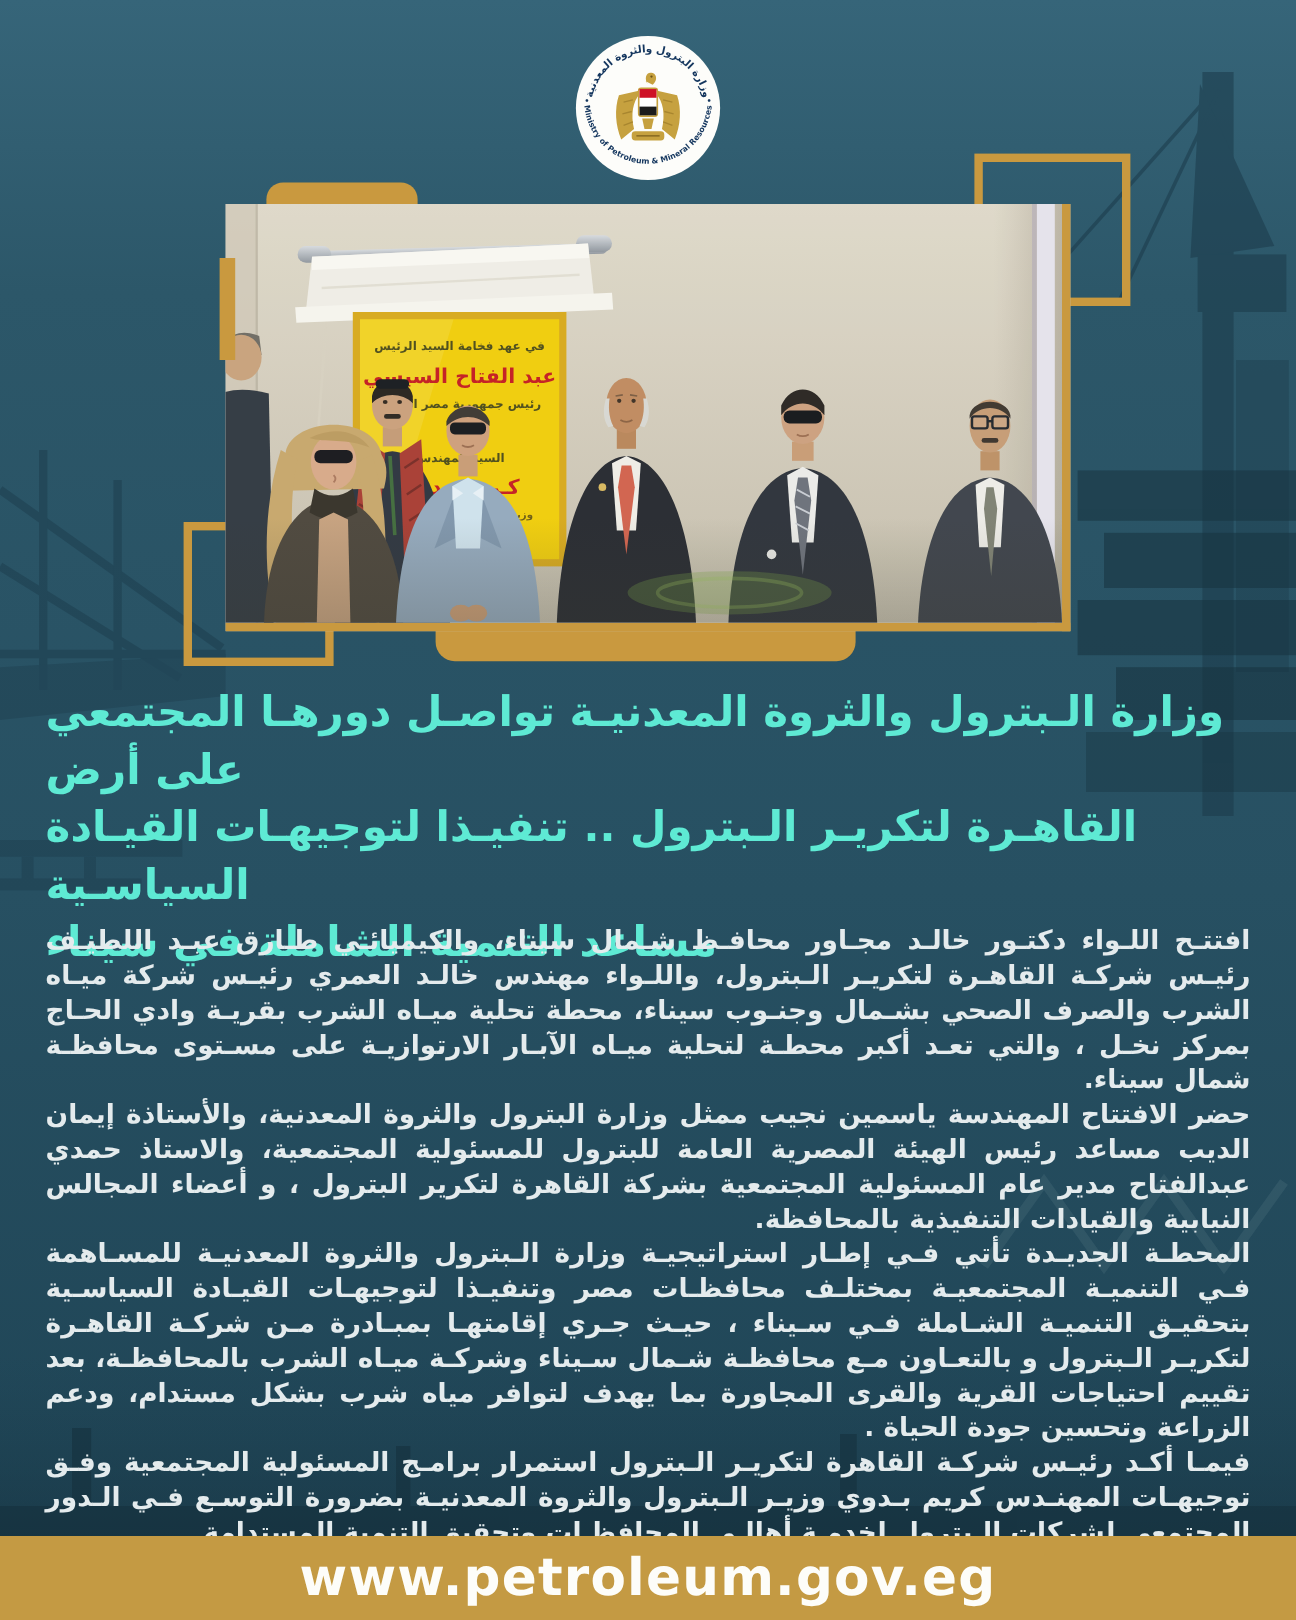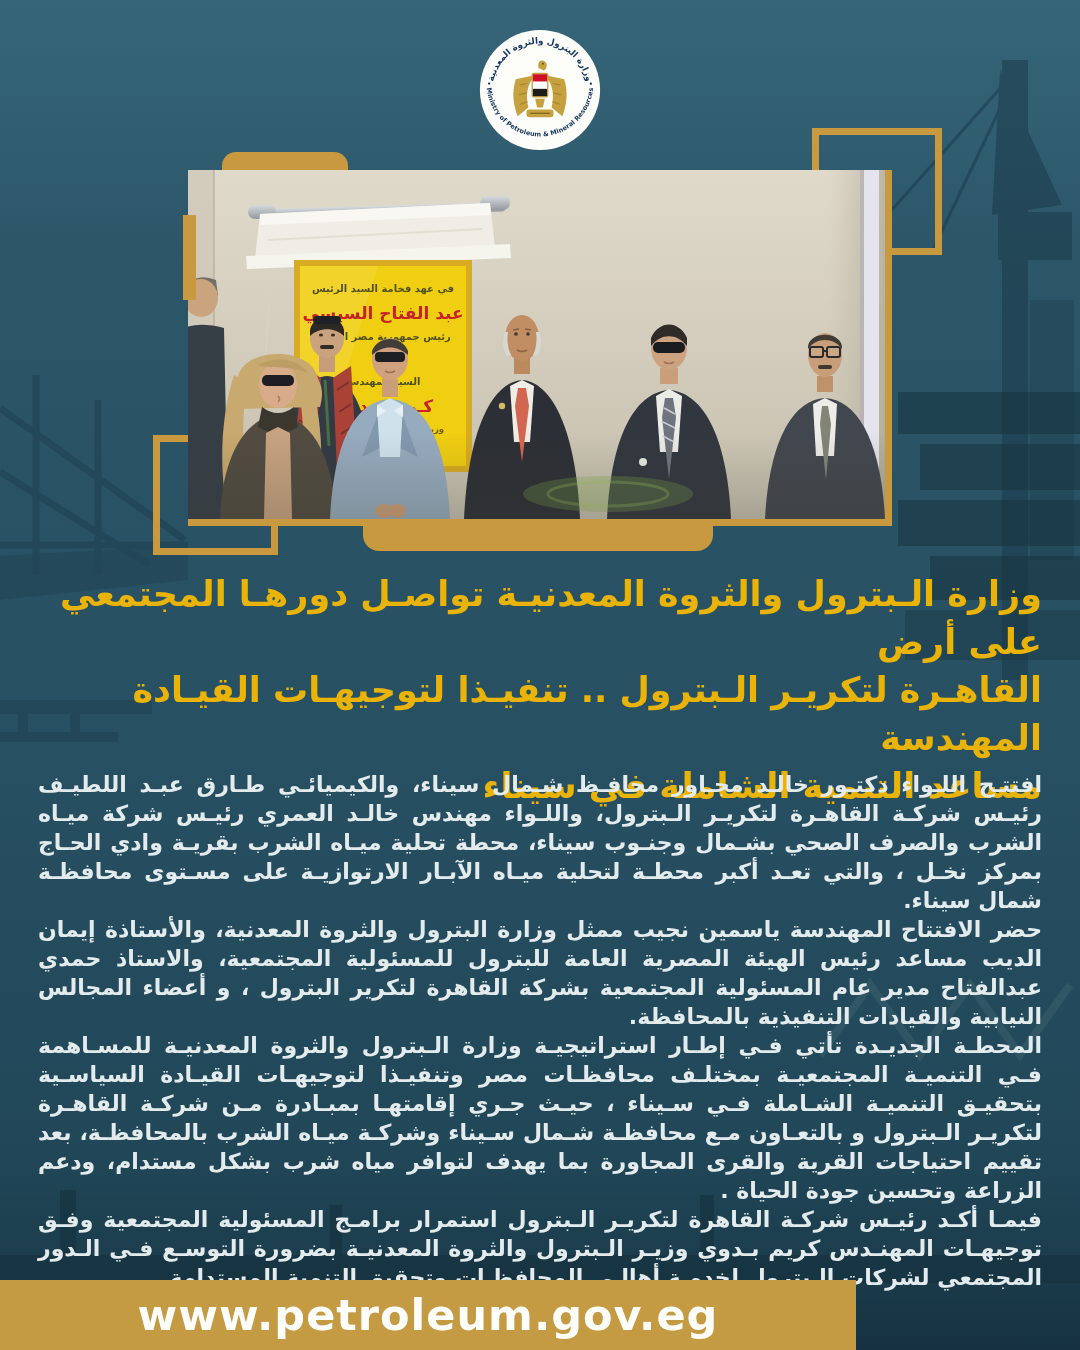--- a/index.html
+++ b/index.html
@@ -27,33 +27,33 @@
   
   #photo-frame{
     left:188px;top:170px;width:697px;height:349px;z-index:2;
     border-right:7px solid #C9993F;border-bottom:7px solid #C9993F;
     background:#cfc8b8;
   }
   #photo-frame svg{display:block;}
 
   
   #headline{
-    left:38px;top:570px;width:1004px;z-index:2;direction:rtl;text-align:right;
-    color:#eab308;font-weight:700;font-size:35px;line-height:48px;
+    left:38px;top:570px;width:1004px;z-index:2;direction:rtl;text-align:left;
+    color:#5eead4;font-weight:700;font-size:35px;line-height:48px;
   }
   
   #body-text{
     left:38px;top:770px;width:1004px;z-index:2;direction:rtl;text-align:justify;
     color:#E4EBED;font-weight:700;font-size:22px;line-height:29px;
   }
   #body-text p{margin:0;}
 
   
   #footer-bar{
-    left:0;bottom:0;width:856px;height:70px;background:#C49A43;z-index:3;
+    left:0;bottom:0;width:1080px;height:70px;background:#C49A43;z-index:3;
     display:flex;align-items:center;justify-content:center;
   }
   #footer-url{color:#FDFDF9;font-size:43px;font-weight:700;letter-spacing:1px;}
 </style>
 </head>
 <body>
 
 <div id="canvas">
 
   <svg id="bg" class="abs" viewBox="0 0 1080 1350">
@@ -296,21 +296,21 @@
       <ellipse cx="420" cy="324" rx="60" ry="12" fill="none" stroke="#9CC45E" stroke-width="3" opacity="0.3"></ellipse>
       <rect width="697" height="349" fill="#D8CFC0" opacity="0.05"></rect>
       <rect width="697" height="349" fill="url(#vig)"></rect>
     </svg>
   </div>
 
   <div id="strip-left" class="abs gold"></div>
 
   <div id="headline" class="abs">
     <div>وزارة الـبترول والثروة المعدنيـة تواصـل دورهـا المجتمعي على أرض</div>
-    <div>القاهـرة لتكريـر الـبترول .. تنفيـذا لتوجيهـات القيـادة المهندسة</div>
+    <div>القاهـرة لتكريـر الـبترول .. تنفيـذا لتوجيهـات القيـادة السياسـية</div>
     <div>مساعد التنمية الشاملة في سيناء</div>
   </div>
 
   <div id="body-text" class="abs">
     <p>افتتـح اللـواء دكتـور خالـد مجـاور محافـظ شـمال سيناء، والكيميائـي طـارق عبـد اللطيـف رئيـس شركـة القاهـرة لتكريـر الـبترول، واللـواء مهندس خالـد العمري رئيـس شركة ميـاه الشرب والصرف الصحي بشـمال وجنـوب سيناء، محطة تحلية ميـاه الشرب بقريـة وادي الحـاج بمركز نخـل ، والتي تعـد أكبر محطـة لتحلية ميـاه الآبـار الارتوازيـة على مسـتوى محافظـة شمال سيناء.</p>
     <p>حضر الافتتاح المهندسة ياسمين نجيب ممثل وزارة البترول والثروة المعدنية، والأستاذة إيمان الديب مساعد رئيس الهيئة المصرية العامة للبترول للمسئولية المجتمعية، والاستاذ حمدي عبدالفتاح مدير عام المسئولية المجتمعية بشركة القاهرة لتكرير البترول ، و أعضاء المجالس النيابية والقيادات التنفيذية بالمحافظة.</p>
     <p>المحطـة الجديـدة تأتي فـي إطـار استراتيجيـة وزارة الـبترول والثروة المعدنيـة للمسـاهمة فـي التنميـة المجتمعيـة بمختلـف محافظـات مصر وتنفيـذا لتوجيهـات القيـادة السياسـية بتحقيـق التنميـة الشـاملة فـي سـيناء ، حيـث جـري إقامتهـا بمبـادرة مـن شركـة القاهـرة لتكريـر الـبترول و بالتعـاون مـع محافظـة شـمال سـيناء وشركـة ميـاه الشرب بالمحافظـة، بعد تقييم احتياجات القرية والقرى المجاورة بما يهدف لتوافر مياه شرب بشكل مستدام، ودعم الزراعة وتحسين جودة الحياة .</p>
     <p>فيمـا أكـد رئيـس شركـة القاهرة لتكريـر الـبترول استمرار برامـج المسئولية المجتمعية وفـق توجيهـات المهنـدس كريم بـدوي وزيـر الـبترول والثروة المعدنيـة بضرورة التوسـع فـي الـدور المجتمعي لشركات الـبترول لخدمـة أهالـي المحافظـات وتحقيق التنمية المستدامة.</p>
   </div>
 

